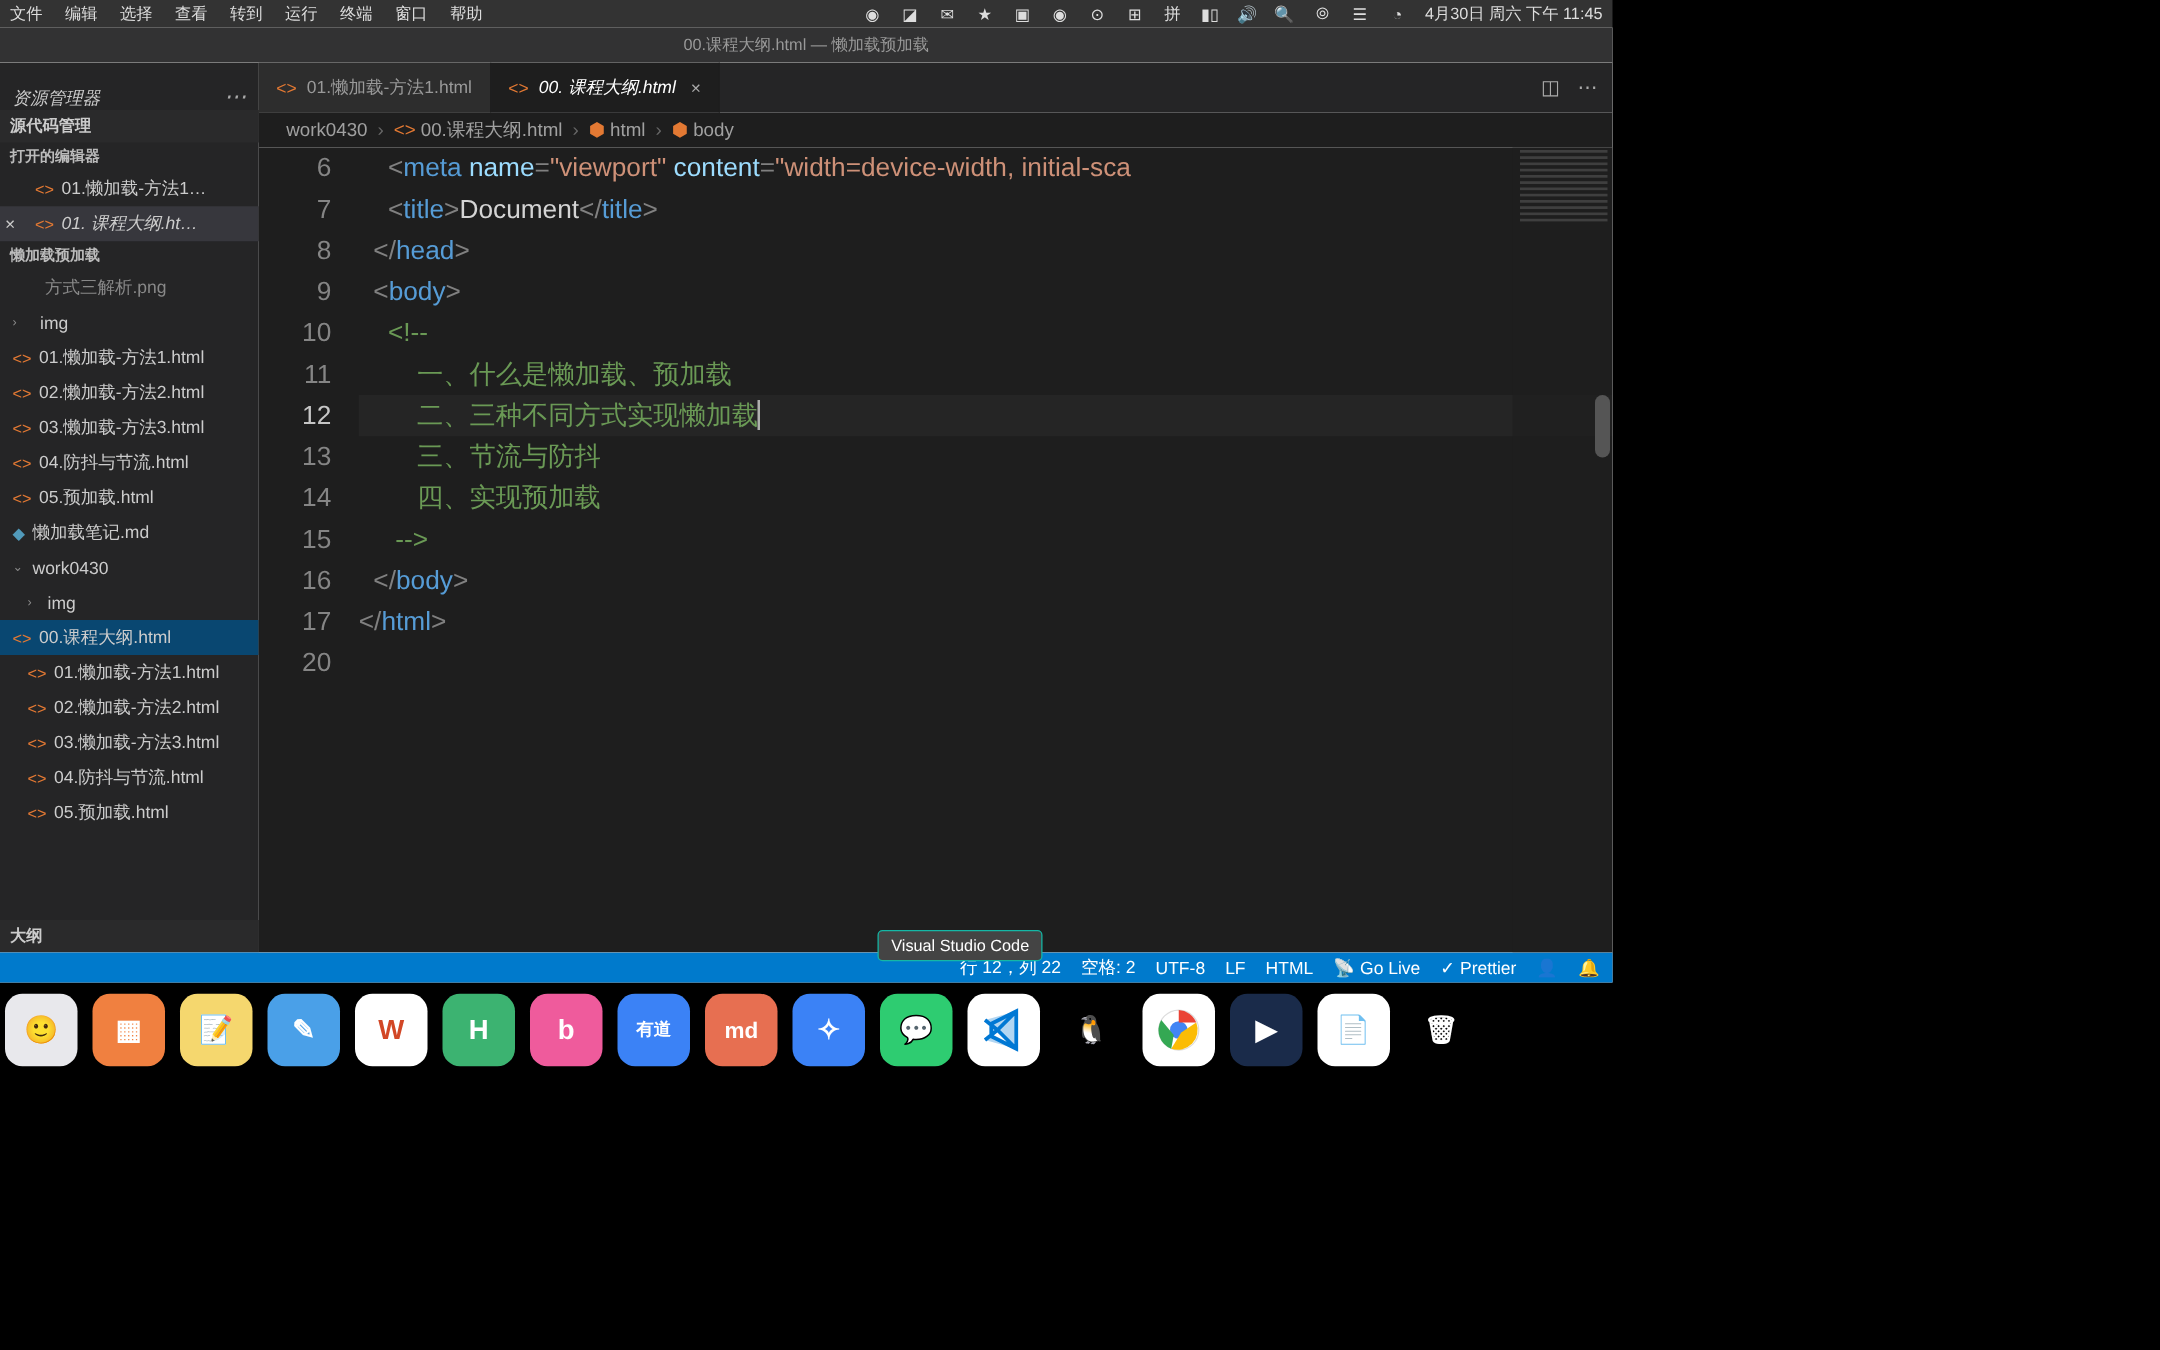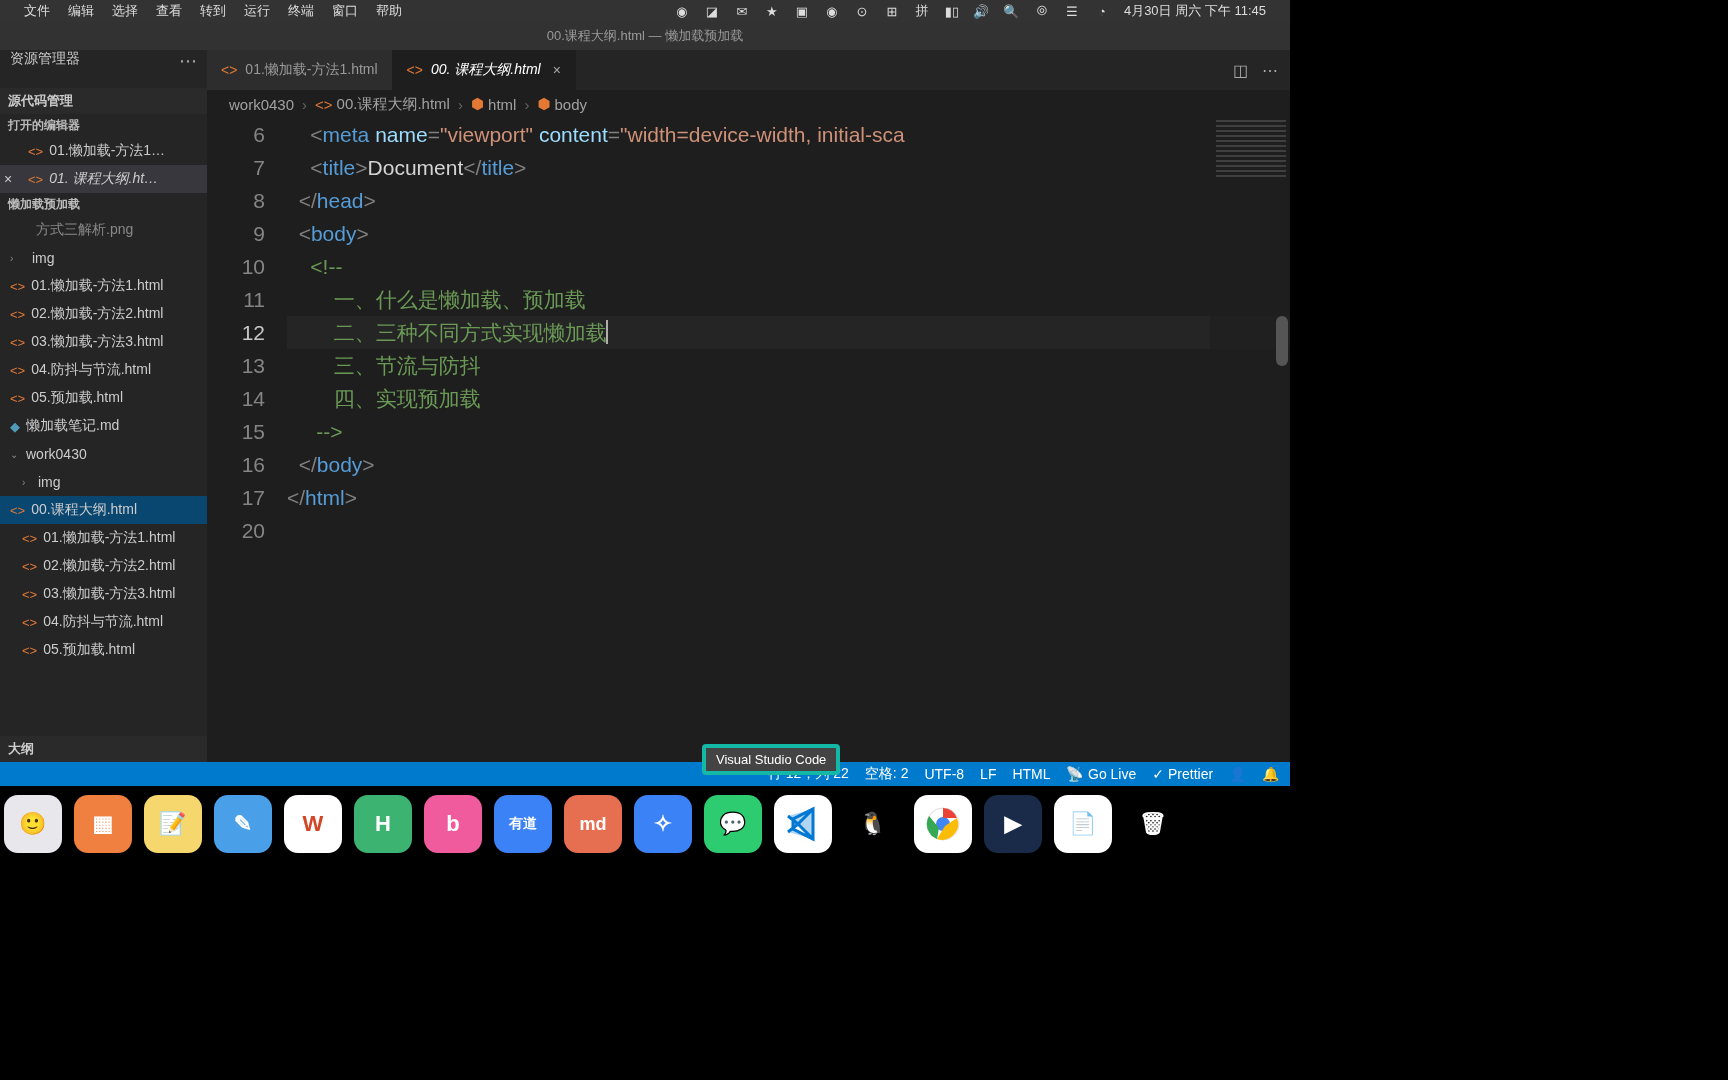--- a/index.html
+++ b/index.html
@@ -1,33 +1,33 @@
 <!DOCTYPE html>
 <html><head>
 <meta charset="utf-8">
 <style>
 * { margin: 0; padding: 0; box-sizing: border-box; font-family: -apple-system, BlinkMacSystemFont, "Segoe UI", sans-serif; }
 body { background: #000; width: 1728px; height: 1080px; overflow: hidden; position: relative; }
 
 
-.menubar { position: absolute; top: 0; left: 0; right: 438px; height: 22px; background: #333; color: #ddd; display: flex; align-items: center; font-size: 13px; padding: 0 24px; justify-content: space-between; text-align: right; }
+.menubar { position: absolute; top: 0; left: 0; right: 438px; height: 22px; background: #333; color: #ddd; display: flex; align-items: center; font-size: 13px; padding: 0 8px; justify-content: space-between; text-align: right; }
 .menubar-left { display: flex; gap: 18px; }
 .menubar-right { display: flex; gap: 14px; align-items: center; }
 .menubar-right .ic { width: 16px; height: 16px; display: inline-flex; align-items: center; justify-content: center; }
 .menu-item { cursor: default; }
 
 
 .vscode { position: absolute; top: 22px; left: 0; width: 1290px; height: 764px; background: #ffffff; color: #ccc; display: flex; flex-direction: column; }
 .titlebar { height: 28px; background: #323233; color: #999; text-align: center; line-height: 28px; font-size: 13px; }
 
 .main-area { flex: 1; display: flex; overflow: hidden; }
 
 
 .sidebar { width: 207px; background: #252526; display: flex; flex-direction: column; font-size: 14px; color: #ccc; }
-.sb-header { height: 38px; display: flex; align-items: flex-start; justify-content: space-between; padding: 0 10px; font-weight: 500; font-size: 14px; }
+.sb-header { height: 38px; display: flex; align-items: flex-end; justify-content: space-between; padding: 0 10px; font-weight: 500; font-size: 14px; font-style: italic; }
 .sb-header .dots { font-size: 18px; color: #aaa; }
 .sb-section-hdr { padding: 4px 8px; font-size: 13px; font-weight: 600; color: #ccc; background: #2a2a2b; }
 .sb-section-small { padding: 3px 8px; font-size: 12px; font-weight: 700; color: #bbb; }
 .sb-item { height: 28px; display: flex; align-items: center; padding-left: 22px; gap: 6px; font-size: 14px; cursor: pointer; }
 .sb-item.indent2 { padding-left: 10px; }
 .sb-item.indent3 { padding-left: 22px; }
 .sb-item.active { background: #094771; }
 .sb-item.selected { background: #37373d; }
 .sb-item .chev { width: 10px; font-size: 10px; color: #888; }
 .sb-item .icon-html { color: #e37933; font-size: 13px; }
@@ -67,21 +67,21 @@
 .minimap { position: absolute; top: 0; right: 0; width: 80px; height: 100%; background: #1e1e1e; opacity: 0.6; }
 .minimap-inner { position: absolute; top: 2px; right: 4px; width: 70px; height: 60px; background:
   linear-gradient(#555 2px, transparent 2px) 0 0/100% 5px; }
 
 
 .statusbar { height: 24px; background: #007acc; color: #fff; display: flex; align-items: center; font-size: 14px; padding: 0 10px; justify-content: flex-end; gap: 16px; }
 .statusbar .sb-left { margin-right: auto; display:flex; gap:14px; }
 .sb-itm { cursor: pointer; display:inline-flex; align-items:center; gap:4px; }
 
 
-.dock-tooltip { position: absolute; top: 744px; left: 702px; background: #444; color: #fff; font-size: 13px; padding: 4px 10px; border-radius: 4px; border:4px solid #14b8a6; }
+.dock-tooltip { position: absolute; top: 744px; left: 702px; background: #444; color: #fff; font-size: 13px; padding: 4px 10px; border-radius: 4px; border:1px solid #14b8a6; }
 
 
 .dock { position: absolute; top: 788px; left: 0; right: 490px; height: 72px; display: flex; gap: 12px; padding: 0 4px; align-items: center; }
 .dock-item { width: 58px; height: 58px; border-radius: 14px; display: flex; align-items: center; justify-content: center; font-size: 22px; font-weight: bold; color: #fff; }
 .scroll-ind { position: absolute; right: 440px; top: 316px; width: 12px; height: 50px; background: #555; border-radius: 6px; }
 </style>
 </head>
 <body>
 
 <div class="menubar">

